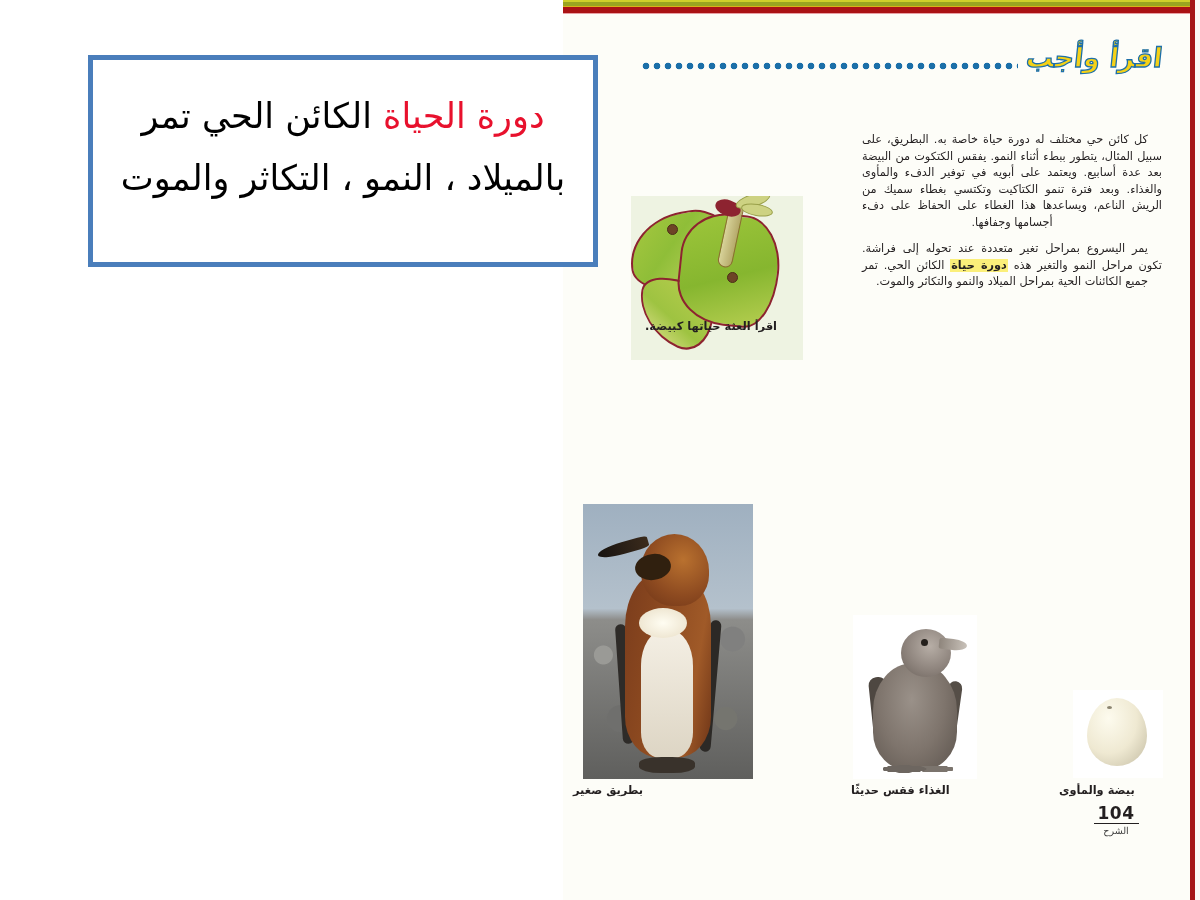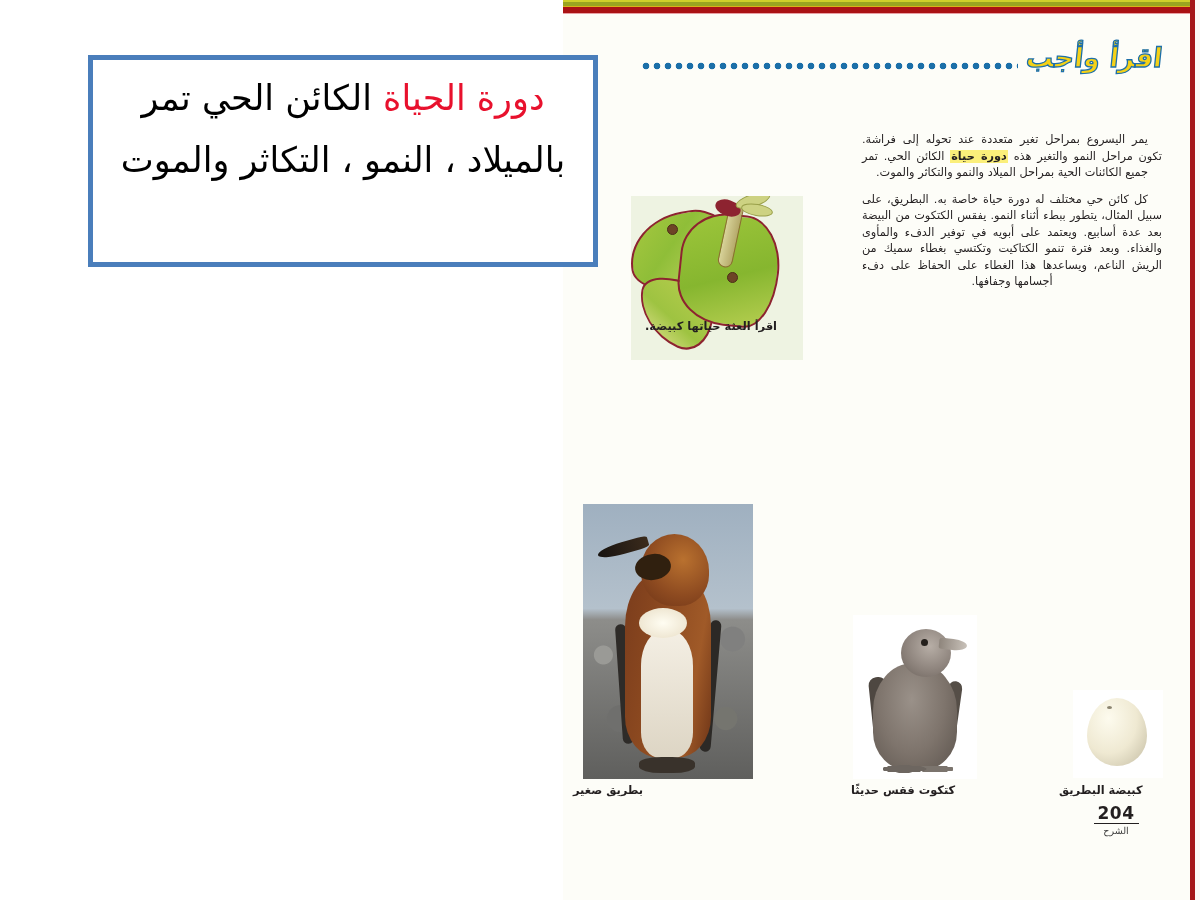--- a/index.html
+++ b/index.html
@@ -437,21 +437,21 @@
     top: 55px;
     width: 510px;
     height: 212px;
     background: #ffffff;
     border: 5px solid #4a7ebb;
     box-sizing: border-box;
     direction: rtl;
     display: flex;
     align-items: flex-start;
     justify-content: center;
-    padding: 7px 18px 10px 18px;
+    padding: 25px 18px 10px 18px;
   }
   #annotation-text {
     font-family: "DejaVu Sans", sans-serif;
     font-size: 35px;
     line-height: 62px;
     color: #000000;
     text-align: center;
     font-weight: normal;
   }
   #annotation-text .term {
@@ -474,22 +474,22 @@
   <div id="page-edge"></div>
   <div id="page-edge-soft"></div>
 
   <div id="read-answer-header">
     <div id="read-answer-title">اقرأ وأجب</div>
     <div id="header-dots"></div>
   </div>
 
 
   <div id="body-column">
+    <p>كل كائن حي مختلف له دورة حياة خاصة به. البطريق، على سبيل المثال، يتطور ببطء أثناء النمو. يفقس الكتكوت من البيضة بعد عدة أسابيع. ويعتمد على أبويه في توفير الدفء والمأوى والغذاء. وبعد فترة تنمو الكتاكيت وتكتسي بغطاء سميك من الريش الناعم، ويساعدها هذا الغطاء على الحفاظ على دفء أجسامها وجفافها.</p>
     <p><span>يمر اليسروع بمراحل تغير متعددة عند تحوله إلى فراشة. تكون مراحل النمو والتغير هذه </span><span class="kw-highlight">دورة حياة</span><span> الكائن الحي. تمر جميع الكائنات الحية بمراحل الميلاد والنمو والتكاثر والموت.</span></p>
-    <p>كل كائن حي مختلف له دورة حياة خاصة به. البطريق، على سبيل المثال، يتطور ببطء أثناء النمو. يفقس الكتكوت من البيضة بعد عدة أسابيع. ويعتمد على أبويه في توفير الدفء والمأوى والغذاء. وبعد فترة تنمو الكتاكيت وتكتسي بغطاء سميك من الريش الناعم، ويساعدها هذا الغطاء على الحفاظ على دفء أجسامها وجفافها.</p>
   </div>
 
   <div id="moth-figure">
     <div class="moth-art moth-wing-l"></div>
     <div class="moth-art moth-tail"></div>
     <div class="moth-art moth-wing-r"></div>
     <div class="moth-art moth-body"></div>
     <div class="moth-art moth-thorax"></div>
     <div class="moth-art moth-ant1"></div>
     <div class="moth-art moth-ant2"></div>
@@ -515,29 +515,29 @@
 
   <div id="chick-photo">
     <div class="ck-wing"></div>
     <div class="ck-wing-r"></div>
     <div class="ck-body"></div>
     <div class="ck-head"></div>
     <div class="ck-beak"></div>
     <div class="ck-eye"></div>
     <div class="ck-feet"></div>
   </div>
-  <div id="caption-chick" class="bottom-caption">كتكوت فقس حديثًا</div>
+  <div id="caption-chick" class="bottom-caption">الغذاء فقس حديثًا</div>
 
   <div id="egg-photo">
     <div class="egg-shape"></div>
     <div class="egg-mark"></div>
   </div>
-  <div id="caption-egg" class="bottom-caption">كبيضة البطريق</div>
+  <div id="caption-egg" class="bottom-caption">بيضة والمأوى</div>
 
   <div id="page-folio">
-    <div id="page-number">204</div>
+    <div id="page-number">104</div>
     <div id="page-folio-label">الشرح</div>
   </div>
 </div>
 
 <div id="annotation-box">
   <div id="annotation-text"><span class="term">دورة الحياة</span><span> الكائن الحي تمر بالميلاد ، النمو ، التكاثر والموت</span></div>
 </div>
 
 </body></html>

